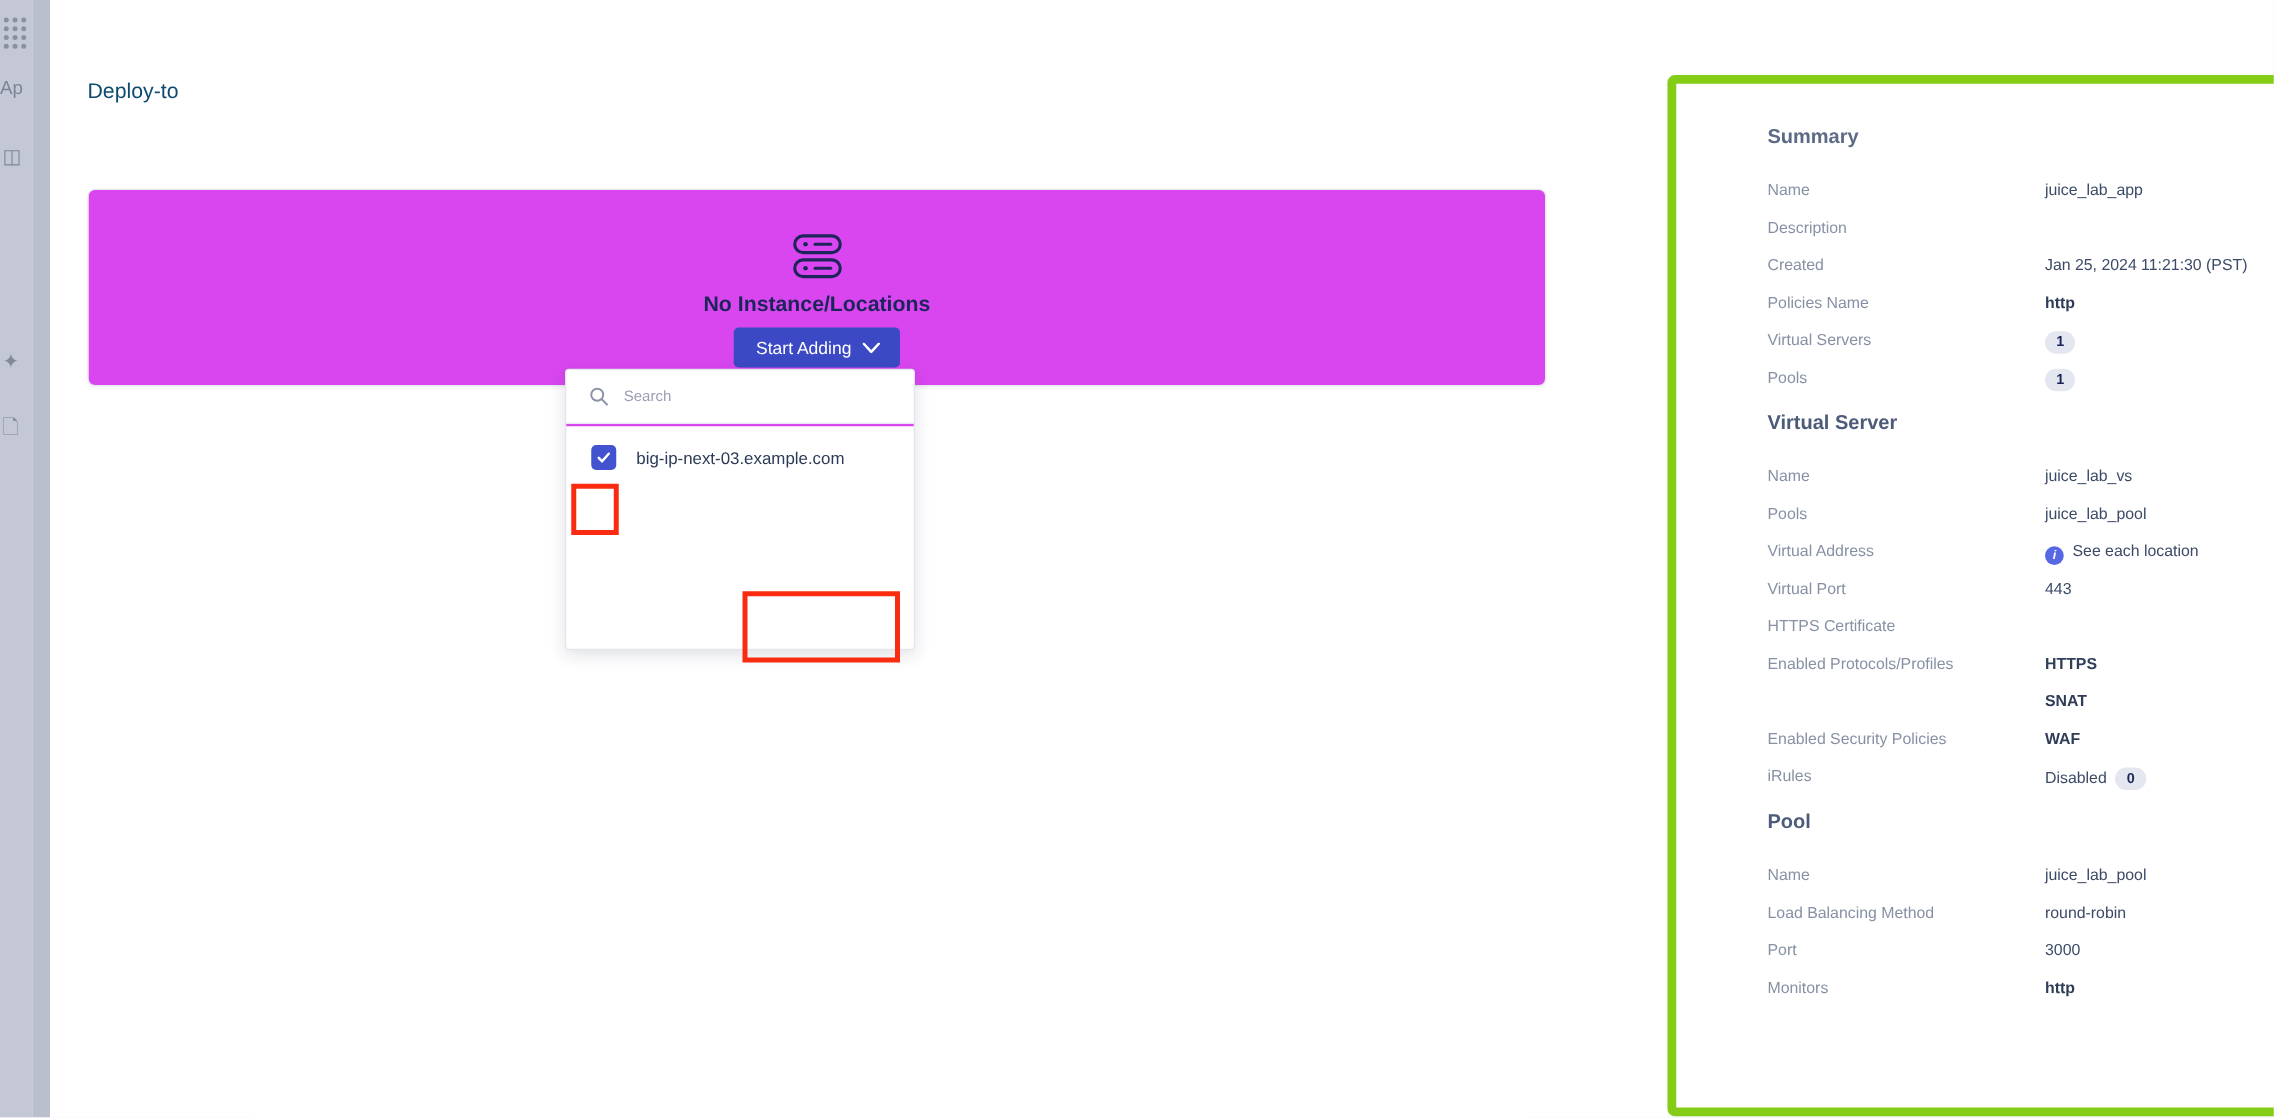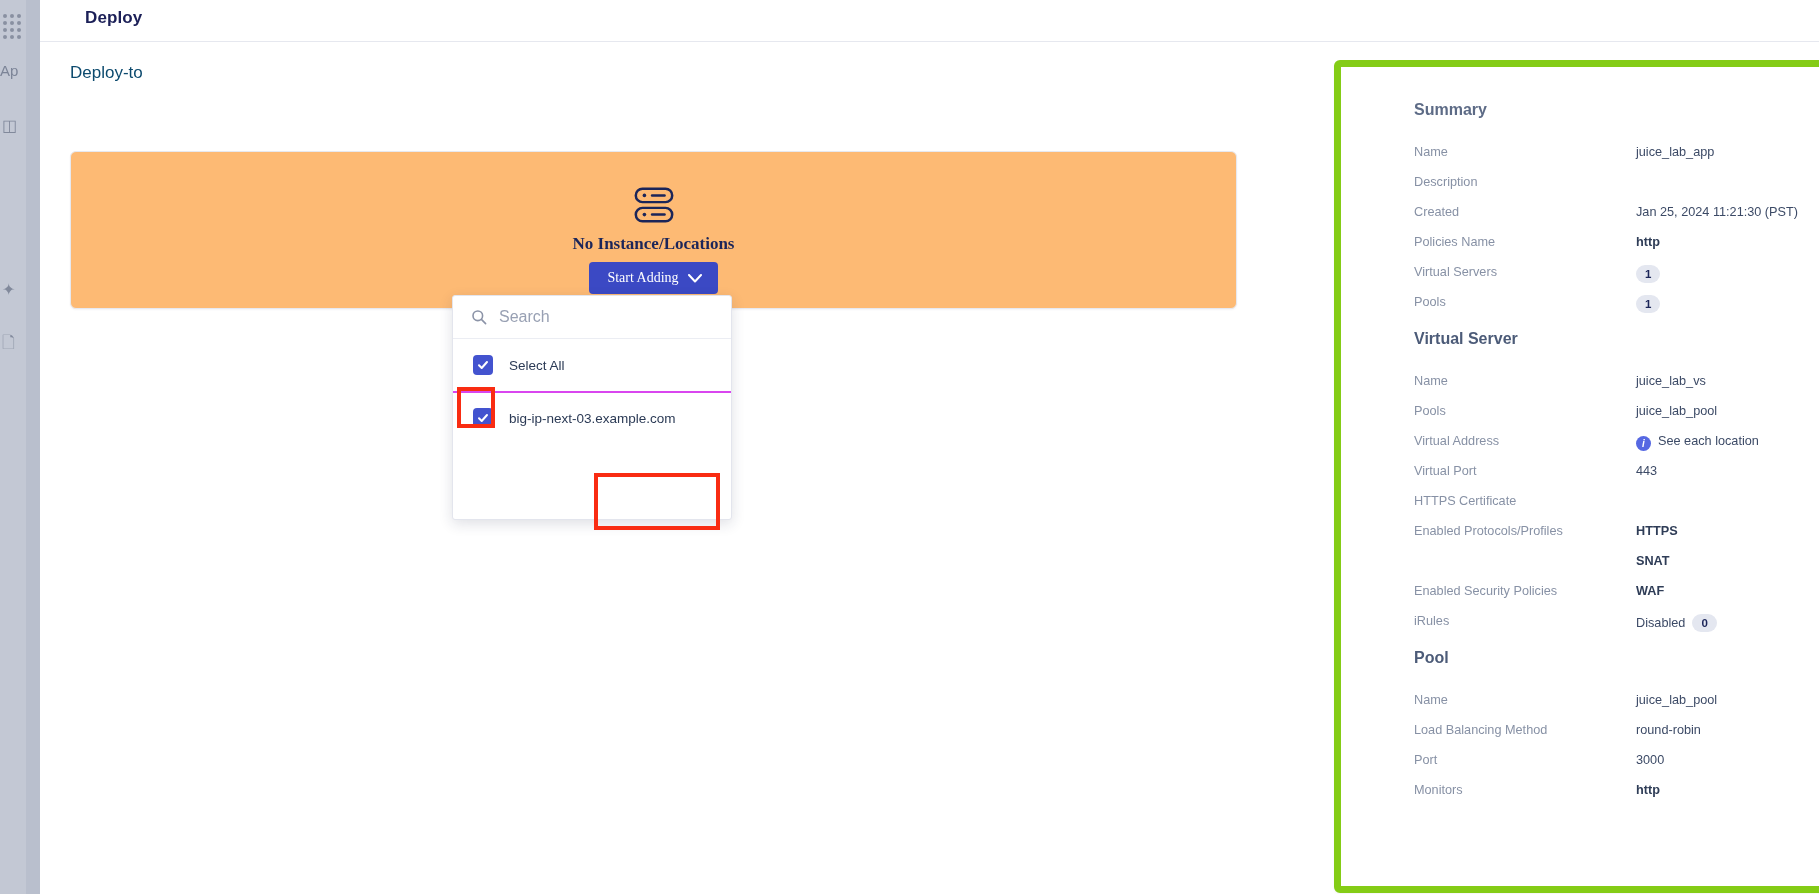--- a/index.html
+++ b/index.html
@@ -61,23 +61,22 @@
     position: absolute; left: 30px; top: 20px;
     font-size: 17px; color: #0c4a6e; font-weight: normal;
   }
   .sec-desc {
     position: absolute; left: 30px; top: 62px;
     font-size: 13.5px; color: #4a5568;
   }
   .empty-card {
     position: absolute; left: 30px; top: 108px;
     width: 1167px; height: 158px;
-    background: #fdba74; border: 1px solid #e7e9f0; border-radius: 6px;
+    background: #d946ef; border: 1px solid #e7e9f0; border-radius: 6px;
     box-shadow: 0 1px 2px rgba(30,40,70,.05);
-    font-family: Liberation Serif, serif;
   }
   .empty-inner {
     position: absolute; left: 0; right: 0; top: 30px;
     display: flex; flex-direction: column; align-items: center;
   }
   .server-icon { width: 46px; height: 46px; color: #1b2559; }
   .empty-title {
     margin-top: 6px; font-size: 17px; font-weight: bold; color: #1b2559;
   }
   .btn-start {
@@ -99,21 +98,21 @@
     z-index: 30;
   }
   .pop-search {
     position: relative; height: 43px;
     border-bottom: 1px solid #ebedf3;
     display: flex; align-items: center; padding-left: 18px;
   }
   .search-ico { width: 16px; height: 16px; color: #8b93a7; flex: none; }
   .search-input {
     border: none; outline: none; margin-left: 12px;
-    font-size: 16px; font-family: inherit; color: #2b3a55;
+    font-size: 12px; font-family: inherit; color: #2b3a55;
     width: 190px; background: transparent;
   }
   .search-input::placeholder { color: #98a0b3; }
   .pop-row {
     display: flex; align-items: center; height: 52px; padding-left: 20px;
     cursor: pointer;
   }
   .pop-row.divided { border-top: 2px solid #d946ef; }
   .cbx {
     width: 20px; height: 20px; border-radius: 4px; flex: none;
@@ -215,23 +214,20 @@
         <i style="left:14px;top:21px"></i>
     </div>
     <div class="bg-label">Ap</div>
     <div class="bg-ico" style="top:118px">◫</div>
     <div class="bg-ico" style="top:282px">✦</div>
     <div class="bg-ico" style="top:335px">🗋</div>
   </div>
 
   <div class="modal">
 
-    <div class="modal-header">
-      <div class="modal-title">Deploy</div>
-    </div>
 
     <div class="body">
 
       <div class="left-col">
         <div class="sec-title">Deploy-to</div>
 
         <div class="empty-card">
           <div class="empty-inner">
             <svg class="server-icon" viewBox="0 0 48 48" fill="none" stroke="currentColor" stroke-width="2.6">
               <rect x="5" y="7" width="38" height="14" rx="7"></rect>
@@ -344,28 +340,20 @@
 
   <div class="popover">
     <div class="pop-search">
       <svg class="search-ico" viewBox="0 0 16 16" fill="none" stroke="currentColor" stroke-width="1.6">
         <circle cx="6.8" cy="6.8" r="4.8"></circle>
         <line x1="10.4" y1="10.4" x2="14.6" y2="14.6" stroke-linecap="round"></line>
       </svg>
       <input class="search-input" type="text" placeholder="Search" style="">
     </div>
 
-    <div class="pop-row">
-      <span class="cbx">
-        <svg viewBox="0 0 12 12" fill="none" stroke="currentColor" stroke-width="2">
-          <polyline points="2,6.3 4.7,9 10,3" stroke-linecap="round" stroke-linejoin="round"></polyline>
-        </svg>
-      </span>
-      <span class="pop-label">Select All</span>
-    </div>
 
     <div class="pop-row divided">
       <span class="cbx">
         <svg viewBox="0 0 12 12" fill="none" stroke="currentColor" stroke-width="2">
           <polyline points="2,6.3 4.7,9 10,3" stroke-linecap="round" stroke-linejoin="round"></polyline>
         </svg>
       </span>
       <span class="pop-label">big-ip-next-03.example.com</span>
     </div>
 

